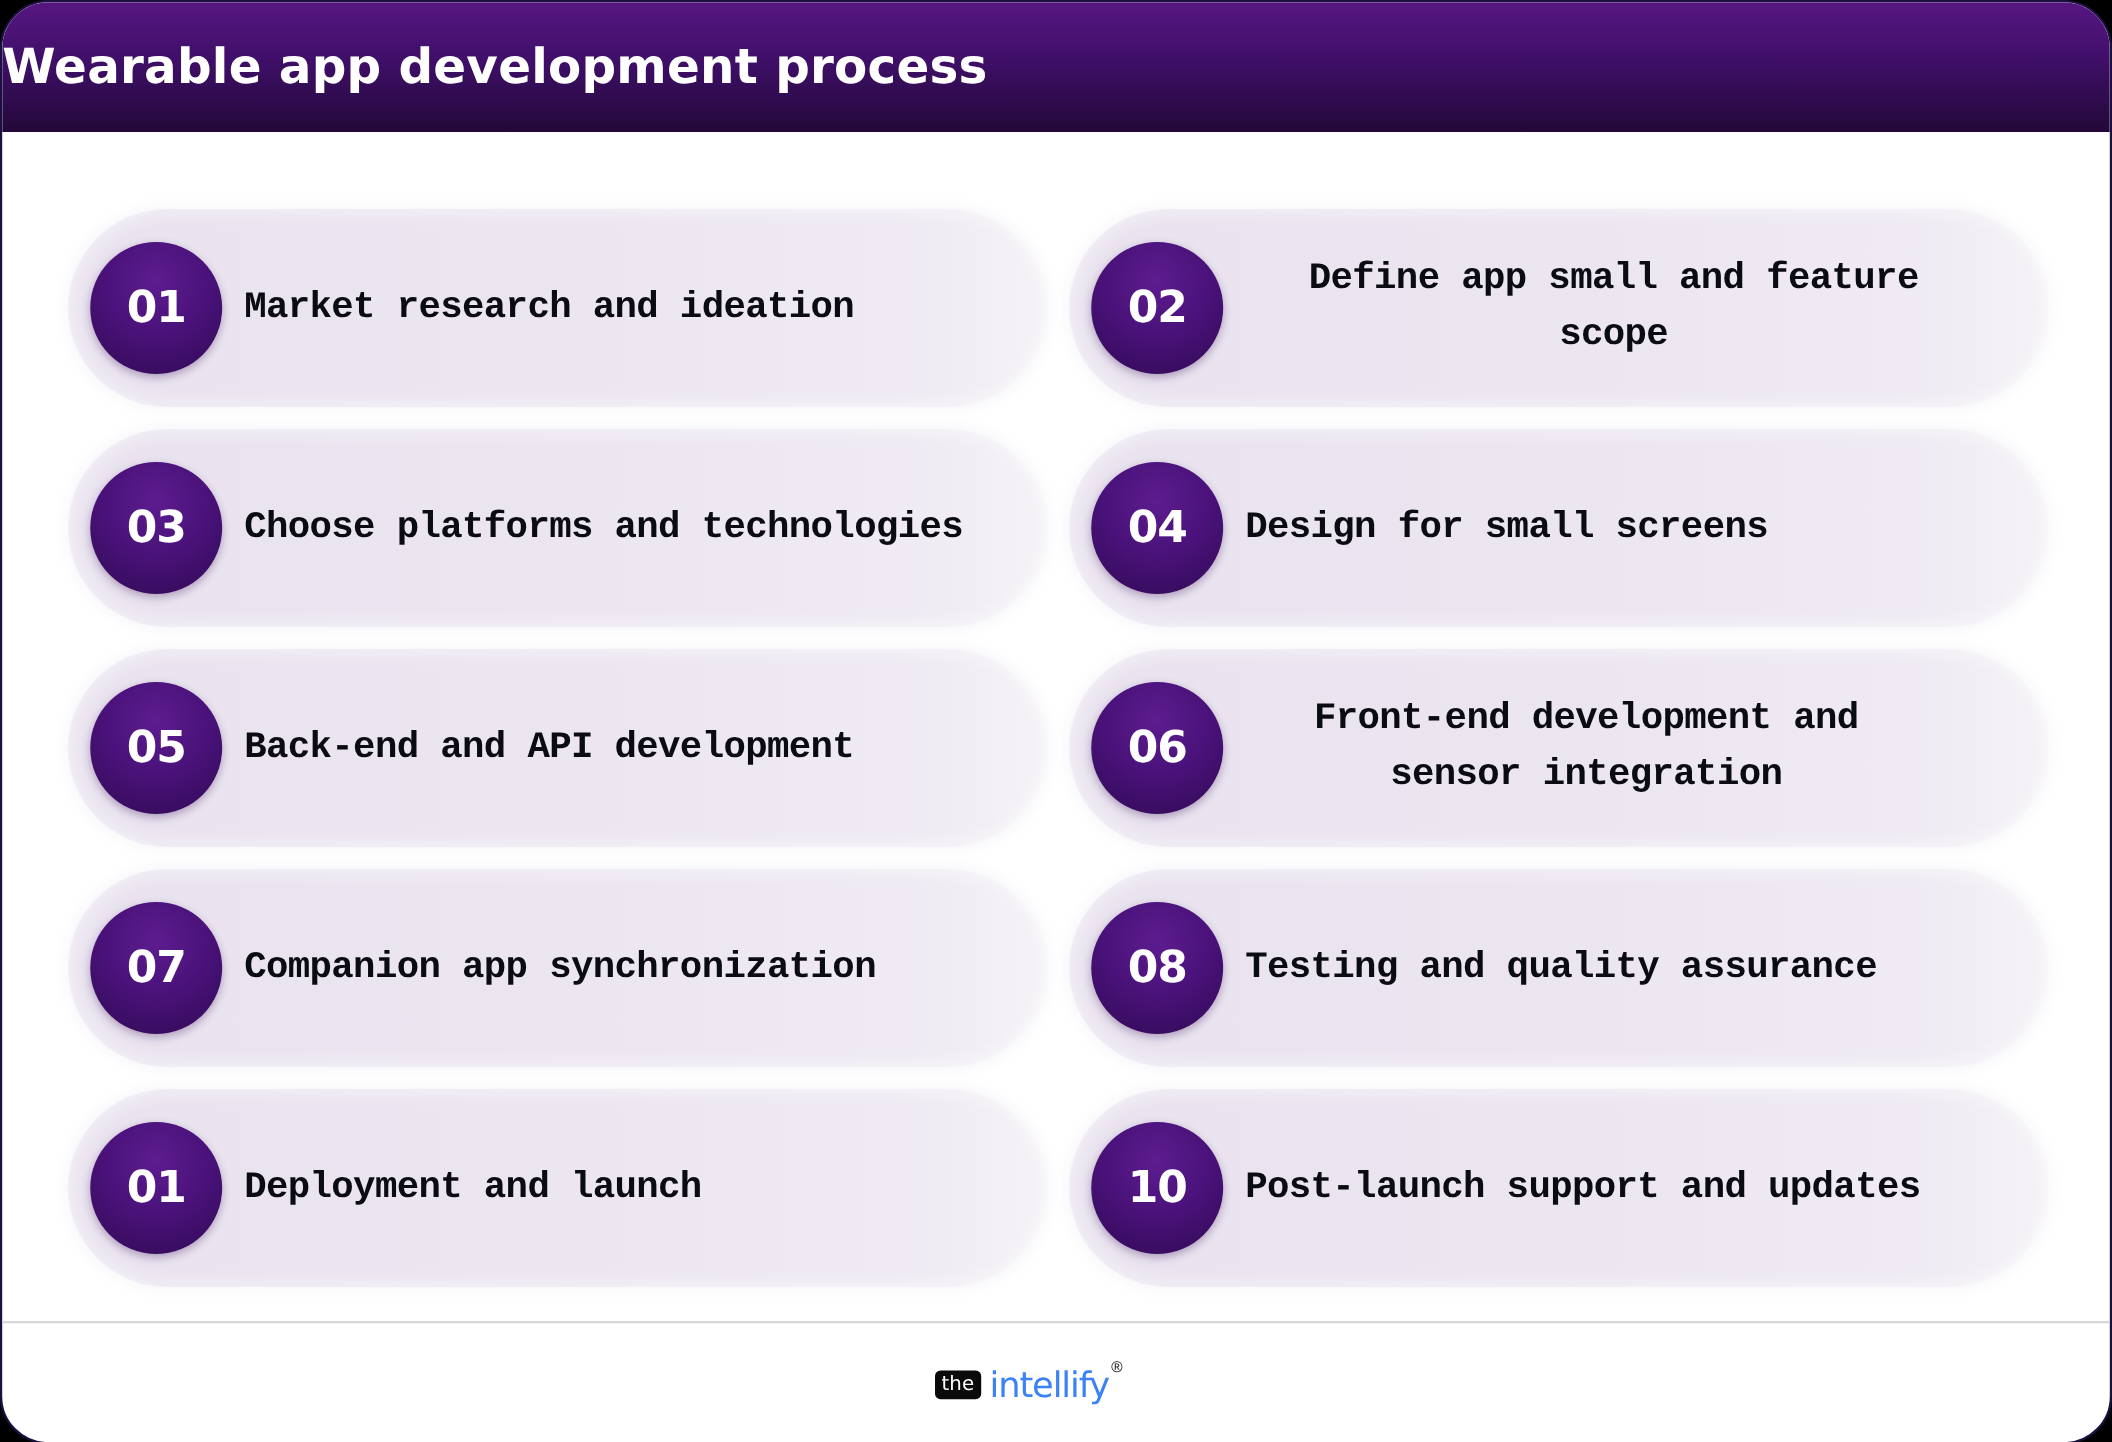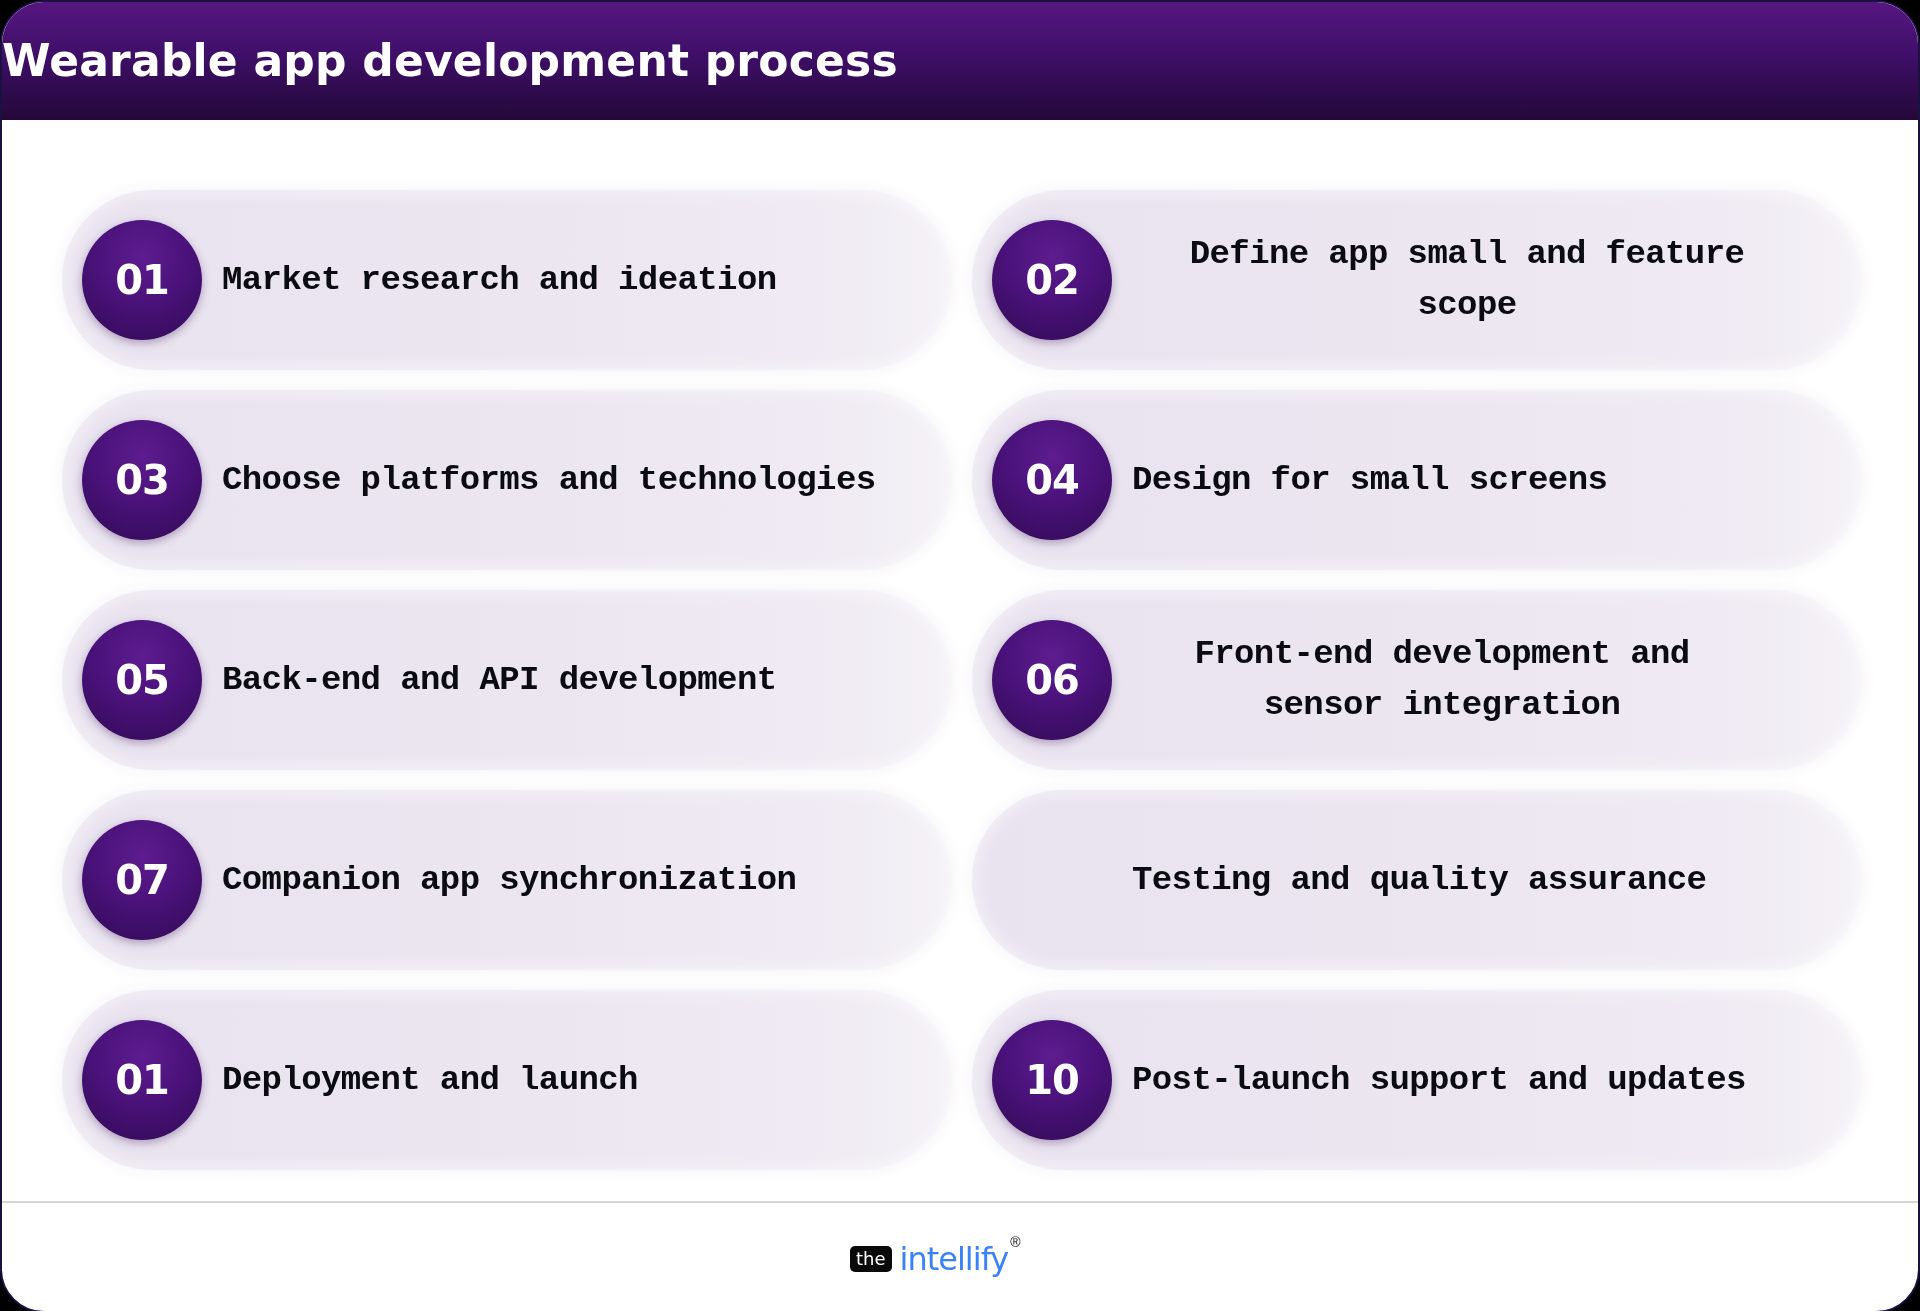--- a/index.html
+++ b/index.html
@@ -97,20 +97,23 @@
       <div class="label" style="right:110px">Front-end development and sensor integration</div>
     </div>
 
     <div class="card" style="left:0;top:600px">
       <div class="circle">
           <span class="num">07</span>
         </div>
       <div class="label">Companion app synchronization</div>
     </div>
     <div class="card" style="left:910px;top:600px">
+      <div class="circle">
+          <span class="num">08</span>
+        </div>
       <div class="label">Testing and quality assurance</div>
     </div>
 
     <div class="card" style="left:0;top:800px">
       <div class="circle">
           <span class="num">01</span>
         </div>
       <div class="label">Deployment and launch</div>
     </div>
     <div class="card" style="left:910px;top:800px">

